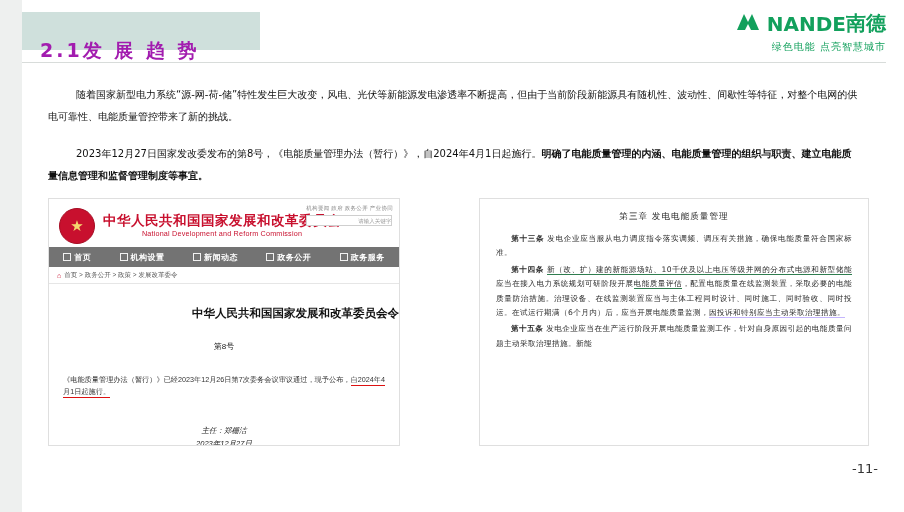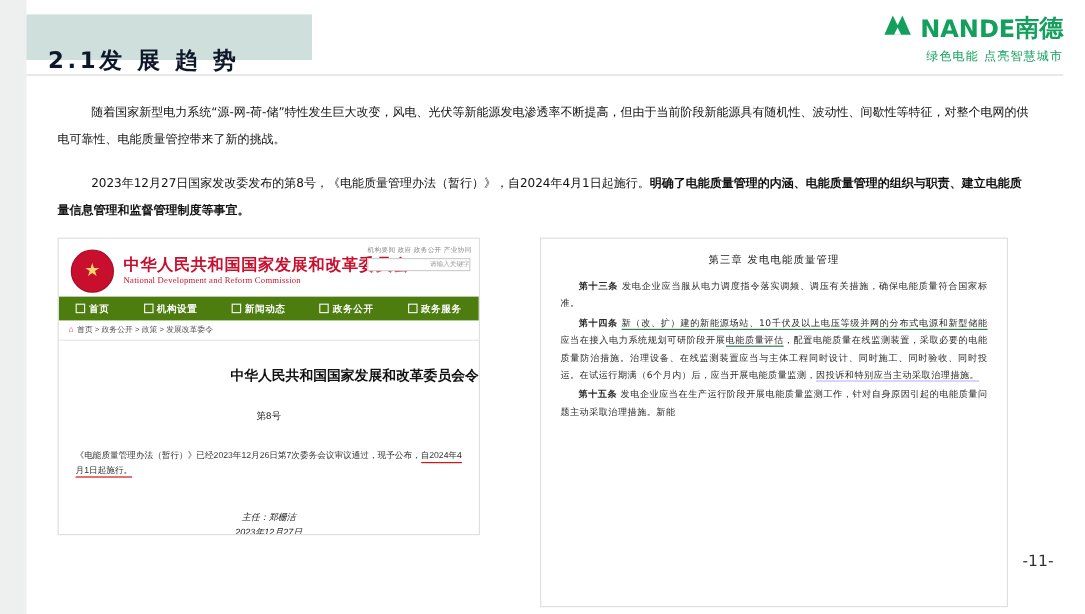--- a/index.html
+++ b/index.html
@@ -36,21 +36,21 @@
     top: 12px;
     width: 238px;
     height: 38px;
     background: #cfe0dc;
     display: flex;
     align-items: center;
   }
   .title-text {
     font-size: 19px;
     font-weight: bold;
-    color: #0f172a;
+    color: #a21caf;
     letter-spacing: 3px;
     padding-left: 18px;
     font-family: "DejaVu Sans", "Liberation Sans", sans-serif;
     margin-top: 40px;
   }
   
   .logo-wrap {
     position: absolute;
     right: 18px;
     top: 10px;
@@ -114,24 +114,24 @@
     box-sizing: border-box;
     overflow: hidden;
   }
   .fig-left {
     left: 48px;
     top: 198px;
     width: 352px;
     height: 248px;
   }
   .fig-right {
-    left: 450px;
+    left: 479px;
     top: 198px;
     width: 390px;
-    height: 308px;
+    height: 248px;
   }
   
   .ndrc-head {
     height: 48px;
     background: #ffffff;
     display: flex;
     align-items: center;
     padding: 6px 8px 0 10px;
     box-sizing: border-box;
     position: relative;
@@ -159,21 +159,22 @@
     font-weight: bold;
     color: #c8102e;
     letter-spacing: 0.5px;
     line-height: 16px;
   }
   .ndrc-title-en {
     font-size: 7.2px;
     color: #c8102e;
     letter-spacing: 0.2px;
     line-height: 10px;
-    font-family: Liberation Serif, serif;
+    font-family: Liberation Sans, sans-serif;
+    text-align: center;
   }
   .ndrc-search {
     position: absolute;
     right: 6px;
     top: 6px;
     text-align: right;
   }
   .ndrc-links {
     font-size: 5.5px;
     color: #8a8a8a;
@@ -186,21 +187,21 @@
     border: 1px solid #cfcfcf;
     font-size: 5.5px;
     color: #9a9a9a;
     line-height: 11px;
     padding-left: 4px;
     box-sizing: border-box;
     background: #fff;
   }
   .ndrc-nav {
     height: 20px;
-    background: #4d7c0f;
+    background: #737373;
     display: flex;
     align-items: center;
     justify-content: space-around;
     color: #ffffff;
     font-size: 8px;
     letter-spacing: 0.5px;
     text-align: right;
   }
   .ndrc-nav span { display: inline-flex; align-items: center; gap: 3px; }
   .navdot {

